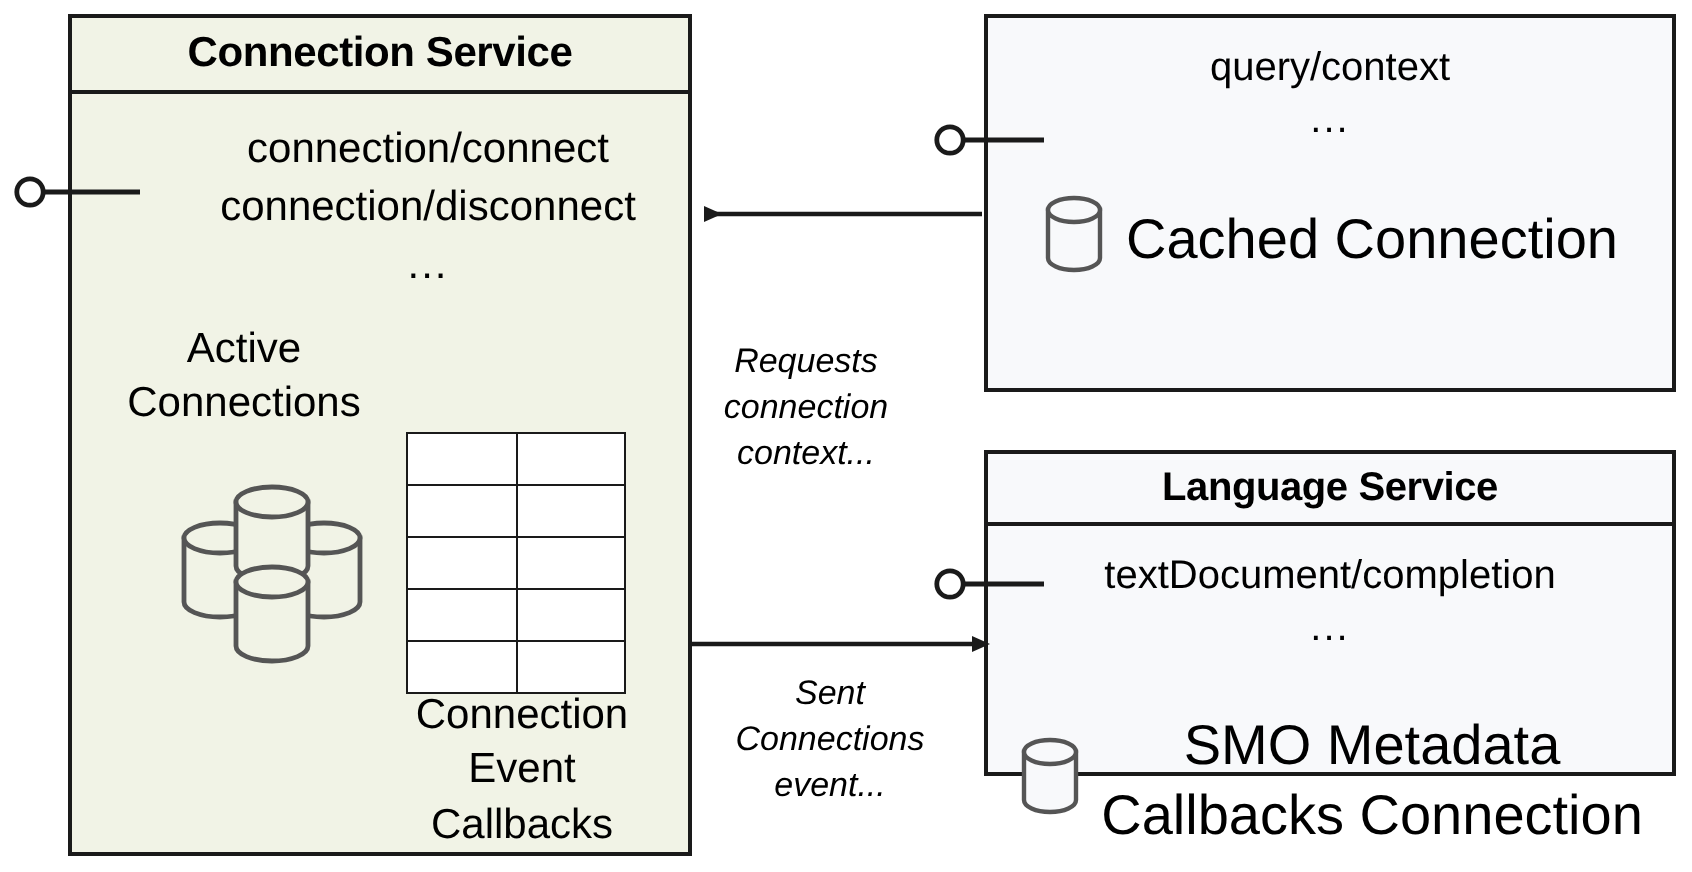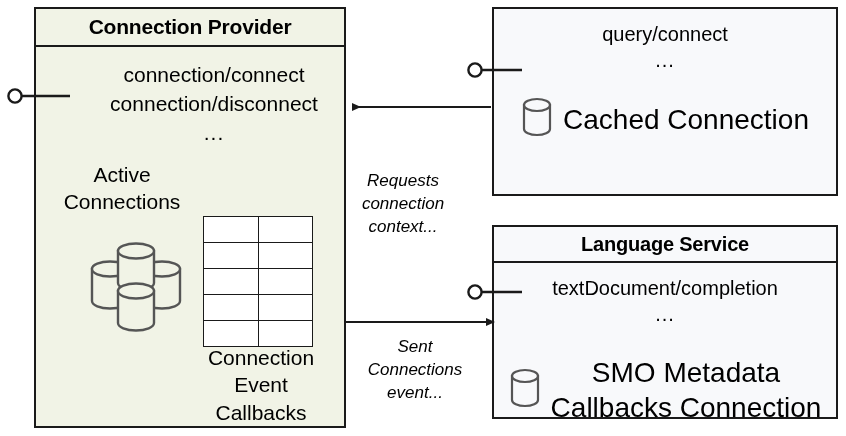--- a/index.html
+++ b/index.html
@@ -112,21 +112,21 @@
     left: 492px; top: 7px;
     width: 346px; height: 189px;
     background: #f8f9fb;
   }
   #query-service .comp-header {
     height: 36px;
     font-size: 20px;
   }
   #language-service {
     left: 492px; top: 225px;
-    width: 346px; height: 194px;
+    width: 346px; height: 163px;
     background: #f8f9fb;
   }
   #language-service .comp-header {
     height: 36px;
     font-size: 20px;
   }
   .rs-ops {
     position: absolute;
     left: 0; right: 0;
     top: 12px;
@@ -173,21 +173,21 @@
   #label-sent {
     left: 348px; top: 336px; width: 134px;
   }
 </style>
 </head>
 <body>
 
 <div id="stage">
 
   <div class="comp" id="connection-service">
-    <div class="comp-header">Connection Provider</div>
+    <div class="comp-header">Connection Service</div>
     <div class="comp-body">
 
       <div class="cs-ops">
         <span class="op">connection/connect</span>
         <span class="op">connection/disconnect</span>
         <span class="ellipsis">...</span>
       </div>
 
       <div class="cs-active-label">
         <span>Active</span><br>
@@ -242,21 +242,21 @@
         <span>Connection</span><br>
         <span>Event</span><br>
         <span>Callbacks</span>
       </div>
     </div>
   </div>
 
   <div class="comp" id="query-service">
     <div class="comp-body">
       <div class="rs-ops">
-        <span>query/connect</span>
+        <span>query/context</span>
         <span class="ellipsis">...</span>
       </div>
       <div class="rs-conn" id="qs-conn">
         <span>
           <svg width="32" height="44" viewBox="0 0 32 44">
             <g fill="#f8f9fb" stroke="#555555" stroke-width="2.2">
               <path d="M3,10 L3,34 a13,6 0 0 0 26,0 L29,10 Z"></path>
               <ellipse cx="16" cy="10" rx="13" ry="6"></ellipse>
             </g>
           </svg>

